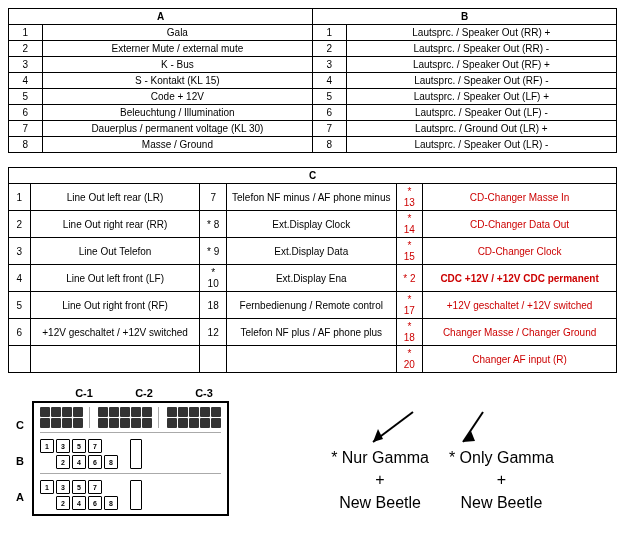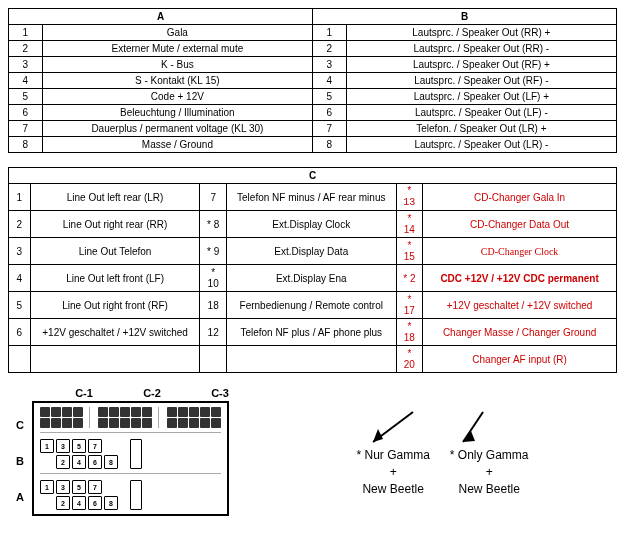--- a/index.html
+++ b/index.html
@@ -56,21 +56,21 @@
 
     
     .connector-diagram {
       position: relative;
       width: 240px;
       flex-shrink: 0;
     }
     .connector-labels-top {
       display: flex;
       flex-direction: row;
-      gap: 16px;
+      gap: 8px;
       padding-left: 50px;
       margin-bottom: 2px;
     }
     .connector-label {
       font-weight: bold;
       font-size: 11px;
       width: 52px;
       text-align: center;
     }
     .connector-body {
@@ -151,21 +151,21 @@
       padding-left: 20px;
       padding-top: 20px;
     }
     .note-boxes {
       display: flex;
       flex-direction: row;
       gap: 20px;
     }
     .note-box {
       text-align: center;
-      font-size: 12px;
+      font-size: 16px;
       line-height: 1.4;
     }
 
     
     .arrows-svg {
       width: 180px;
       height: 40px;
     }
   </style>
 </head>
@@ -218,21 +218,21 @@
       <tr>
     <td>6</td>
     <td>Beleuchtung / Illumination</td>
     <td>6</td>
     <td>Lautsprc. / Speaker Out (LF) -</td>
   </tr>
       <tr>
     <td>7</td>
     <td>Dauerplus / permanent voltage (KL 30)</td>
     <td>7</td>
-    <td>Telefon. / Speaker Out (LR) +</td>
+    <td>Lautsprc. / Ground Out (LR) +</td>
   </tr>
       <tr>
     <td>8</td>
     <td>Masse / Ground</td>
     <td>8</td>
     <td>Lautsprc. / Speaker Out (LR) -</td>
   </tr>
     </tbody>
 </table>
 
@@ -248,39 +248,39 @@
   <thead>
     <tr>
       <td colspan="6" class="group-header">C</td>
     </tr>
   </thead>
   <tbody id="tbody-c">
       <tr>
     <td>1</td>
     <td>Line Out left rear (LR)</td>
     <td>7</td>
-    <td>Telefon NF minus / AF rear minus</td>
-    <td style="color:#c00;font-family:Liberation Mono, monospace;">* 13</td>
-    <td style="color:#c00;">CD-Changer Gala In</td>
+    <td>Telefon NF minus / AF phone minus</td>
+    <td style="color:#c00;">* 13</td>
+    <td style="color:#c00;">CD-Changer Masse In</td>
   </tr>
       <tr>
     <td>2</td>
     <td>Line Out right rear (RR)</td>
     <td>* 8</td>
     <td>Ext.Display Clock</td>
     <td style="color:#c00;">* 14</td>
     <td style="color:#c00;">CD-Changer Data Out</td>
   </tr>
       <tr>
     <td>3</td>
     <td>Line Out Telefon</td>
     <td>* 9</td>
     <td>Ext.Display Data</td>
     <td style="color:#c00;">* 15</td>
-    <td style="color:#c00;font-family:Liberation Serif, serif;">CD-Changer Clock</td>
+    <td style="color:#c00;">CD-Changer Clock</td>
   </tr>
       <tr>
     <td>4</td>
     <td>Line Out left front (LF)</td>
     <td>* 10</td>
     <td>Ext.Display Ena</td>
     <td style="color:#c00;">* 2</td>
     <td style="color:#c00;font-weight:bold;">CDC +12V / +12V CDC permanent</td>
   </tr>
       <tr>

